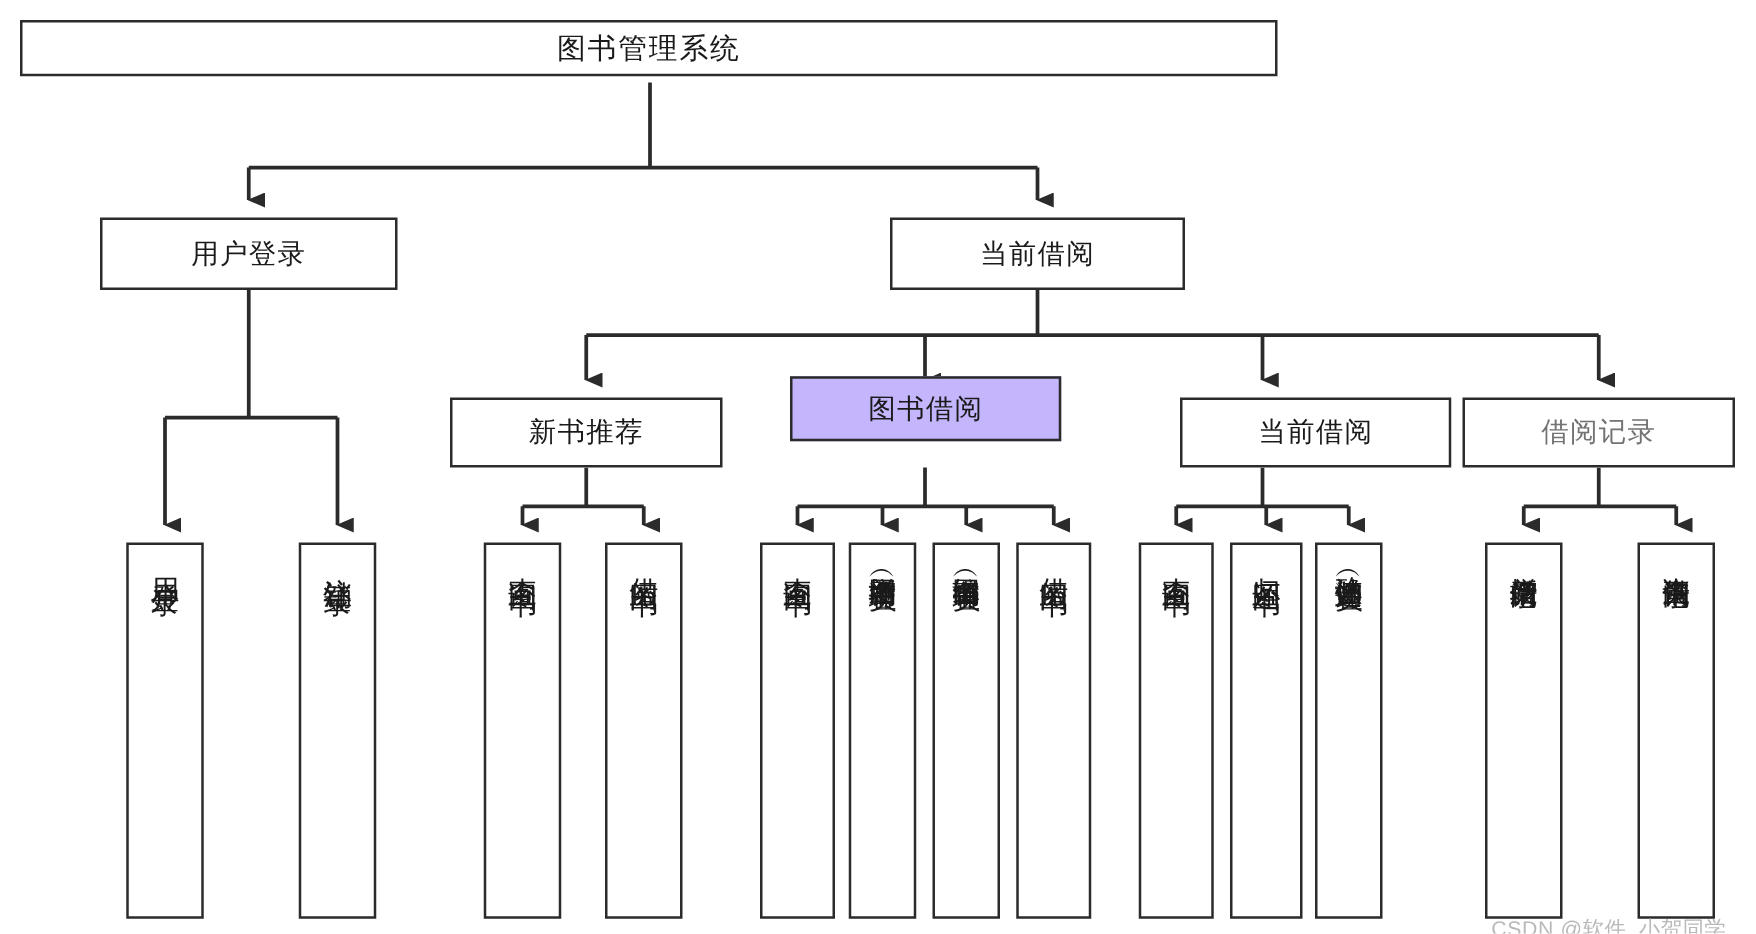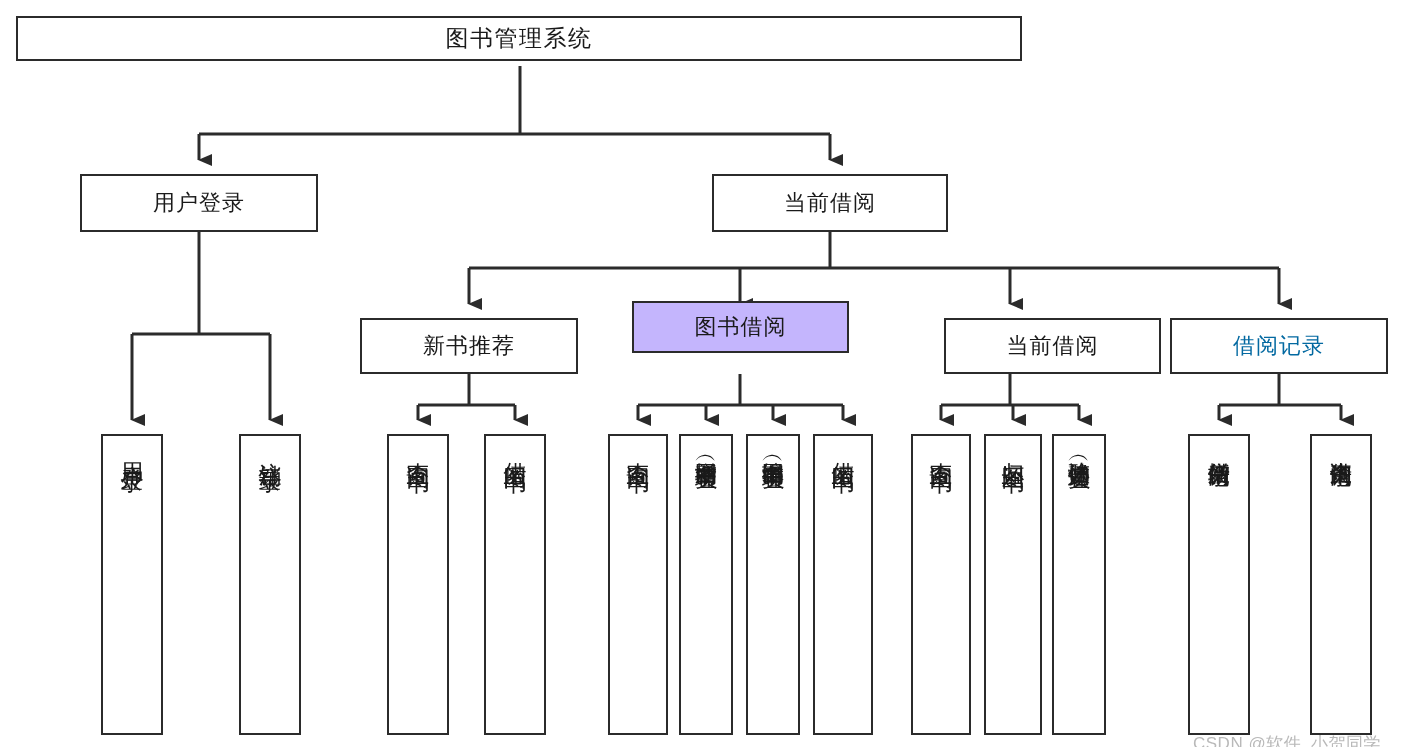--- a/index.html
+++ b/index.html
@@ -152,21 +152,21 @@
 
   <div class="node h" style="left: 360px; top: 318px; width: 218px; height: 56px; border-color: rgb(43, 43, 43); background: rgb(255, 255, 255); color: rgb(26, 26, 26);">
     <span class="node-label">新书推荐</span>
   </div>
   <div class="node h" style="left: 632px; top: 301px; width: 217px; height: 52px; border-color: rgb(43, 43, 43); background: #c4b5fd; color: rgb(26, 26, 26);">
     <span class="node-label">图书借阅</span>
   </div>
   <div class="node h" style="left: 902px; top: 318px; width: 217px; height: 56px; border-color: rgb(43, 43, 43); background: rgb(255, 255, 255); color: rgb(26, 26, 26); margin-left: 42px;">
     <span class="node-label">当前借阅</span>
   </div>
-  <div class="node h" style="left: 1170px; top: 318px; width: 218px; height: 56px; border-color: rgb(43, 43, 43); background: rgb(255, 255, 255); color: #0369a1;">
+  <div class="node h" style="left: 1170px; top: 318px; width: 218px; height: 56px; border-color: rgb(43, 43, 43); background: rgb(255, 255, 255); color: #737373;">
     <span class="node-label">借阅记录</span>
   </div>
 
   <div class="node v" style="left: 101px; top: 434px; width: 62px; height: 301px; border-color: rgb(43, 43, 43); background: rgb(255, 255, 255); color: rgb(26, 26, 26);">
     <span class="node-label">用户登录</span>
   </div>
   <div class="node v" style="left: 239px; top: 434px; width: 62px; height: 301px; border-color: rgb(43, 43, 43); background: rgb(255, 255, 255); color: rgb(26, 26, 26);">
     <span class="node-label">注销登录</span>
   </div>
   <div class="node v" style="left: 387px; top: 434px; width: 62px; height: 301px; border-color: rgb(43, 43, 43); background: rgb(255, 255, 255); color: rgb(26, 26, 26);">

